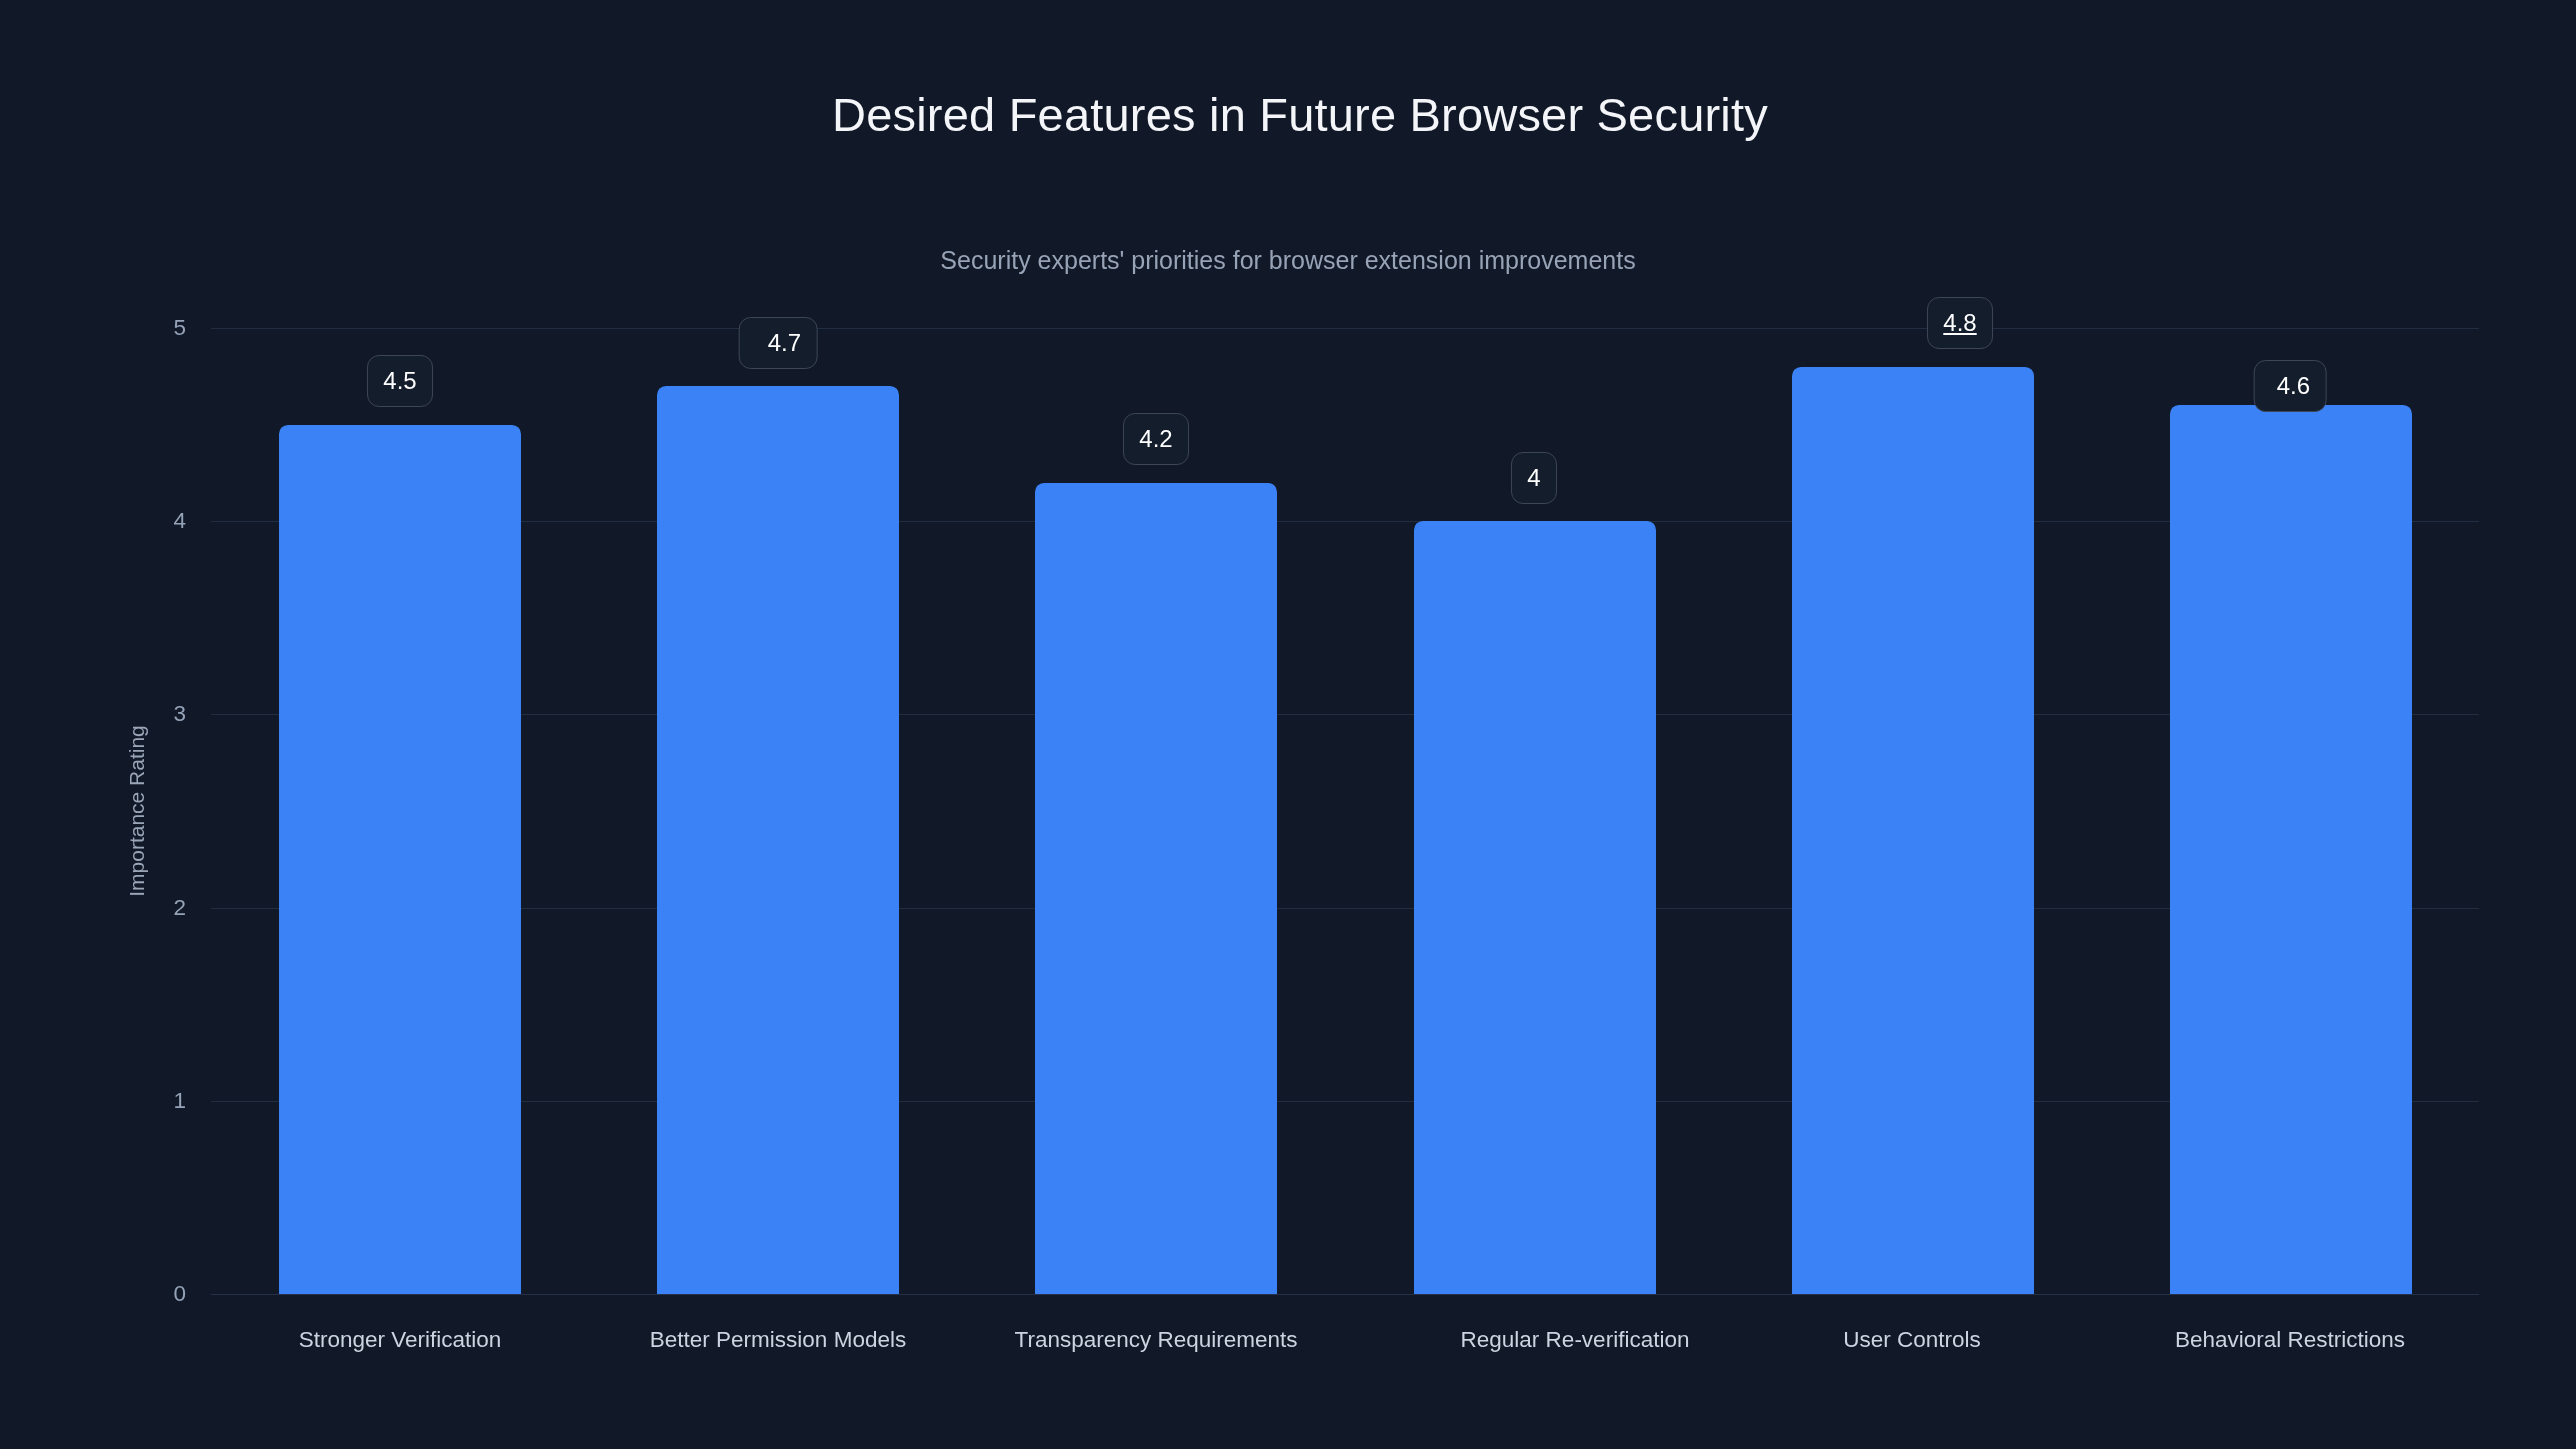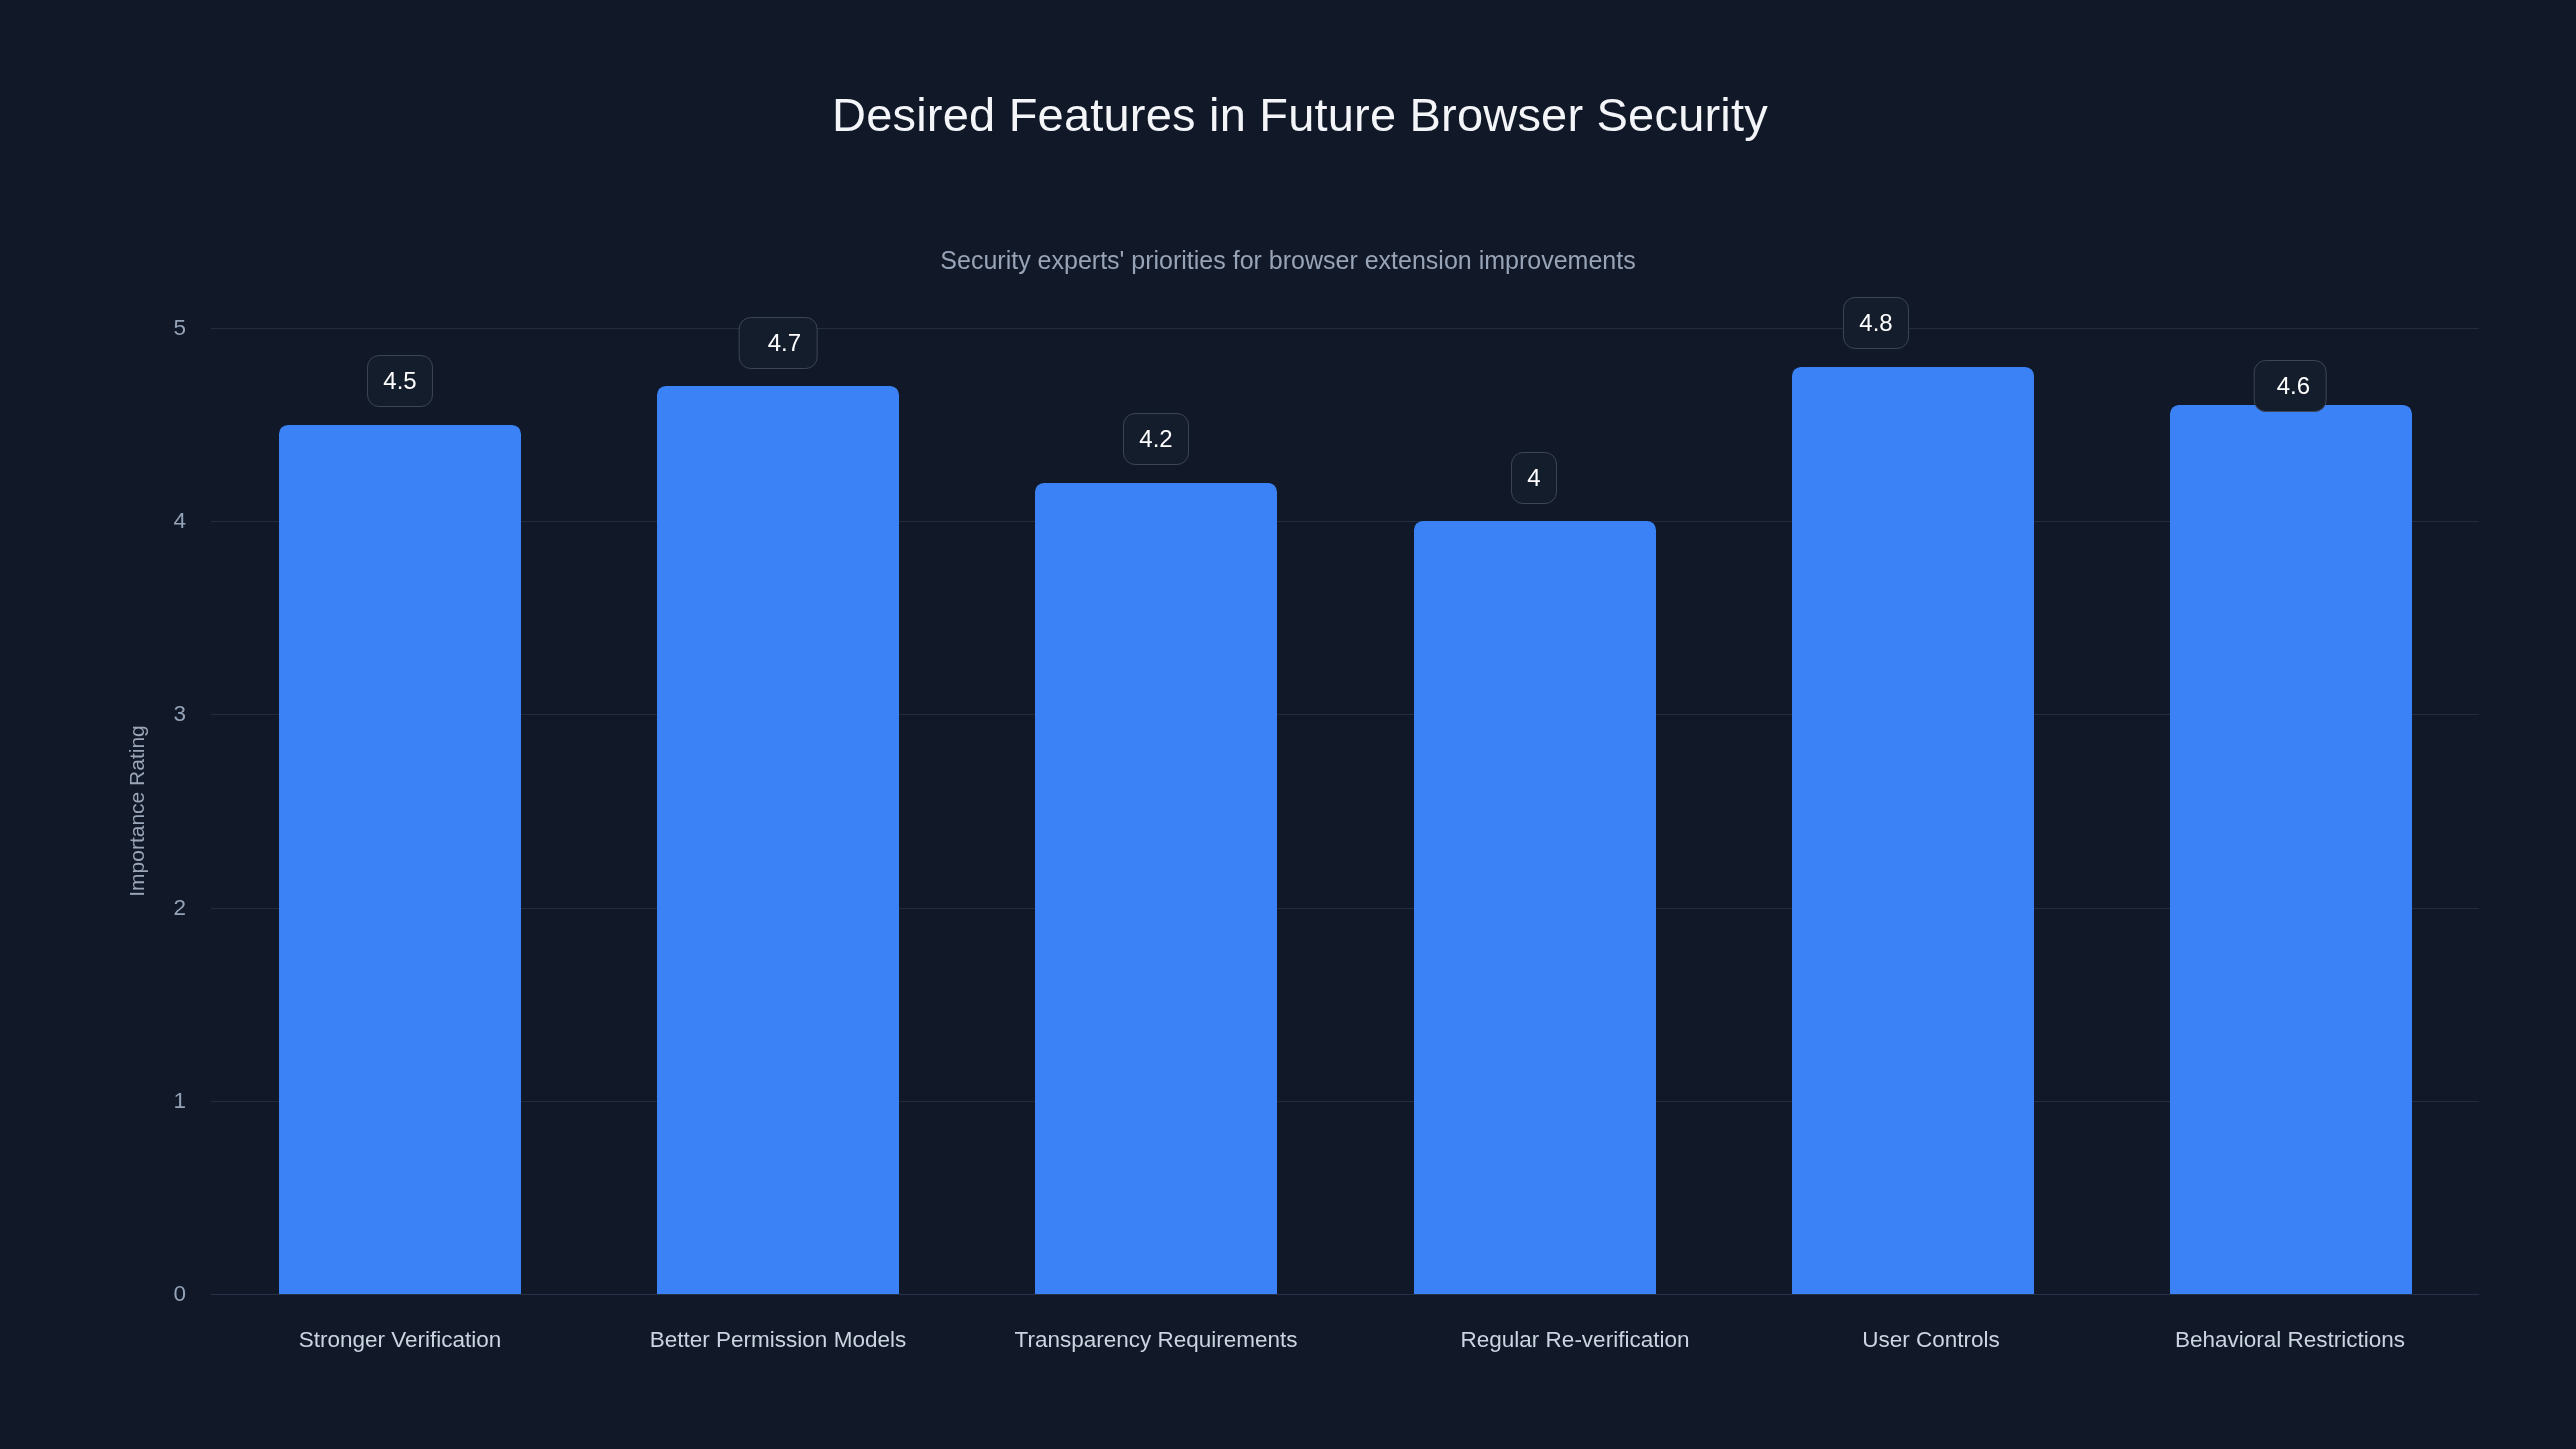--- a/index.html
+++ b/index.html
@@ -169,26 +169,26 @@
         <div class="bar" style="left: 1581px; width: 242px; height: 927px; background: rgb(59, 130, 246);"></div>
         <div class="bar" style="left: 1959px; width: 242px; height: 889px; background: rgb(59, 130, 246);"></div>
       </div>
   </div>
 
   <div id="value-badges">
       <div class="value-badge" style="left: 400px; top: 407px;">4.5</div>
       <div class="value-badge" style="left: 778px; top: 369px; padding-left: 28px;">4.7</div>
       <div class="value-badge" style="left: 1156px; top: 465px;">4.2</div>
       <div class="value-badge" style="left: 1534px; top: 504px;">4</div>
-      <div class="value-badge" style="left: 1876px; top: 349px;">4.8</div>
+      <div class="value-badge" style="left: 1960px; top: 349px; text-decoration: underline;">4.8</div>
       <div class="value-badge" style="left: 2290px; top: 412px; padding-left: 22px;">4.6</div>
     </div>
   <div id="x-axis-labels">
       <div class="x-tick-label" style="left: 400px;">Stronger Verification</div>
       <div class="x-tick-label" style="left: 778px; text-align: center;">Better Permission Models</div>
       <div class="x-tick-label" style="left: 1156px;">Transparency Requirements</div>
       <div class="x-tick-label" style="left: 1534px; margin-left: 41px;">Regular Re-verification</div>
-      <div class="x-tick-label" style="left: 1912px; margin-left: 19px;">User Controls</div>
+      <div class="x-tick-label" style="left: 1912px;">User Controls</div>
       <div class="x-tick-label" style="left: 2290px;">Behavioral Restrictions</div>
     </div>
 
 </div>
 
 
 </body></html>

